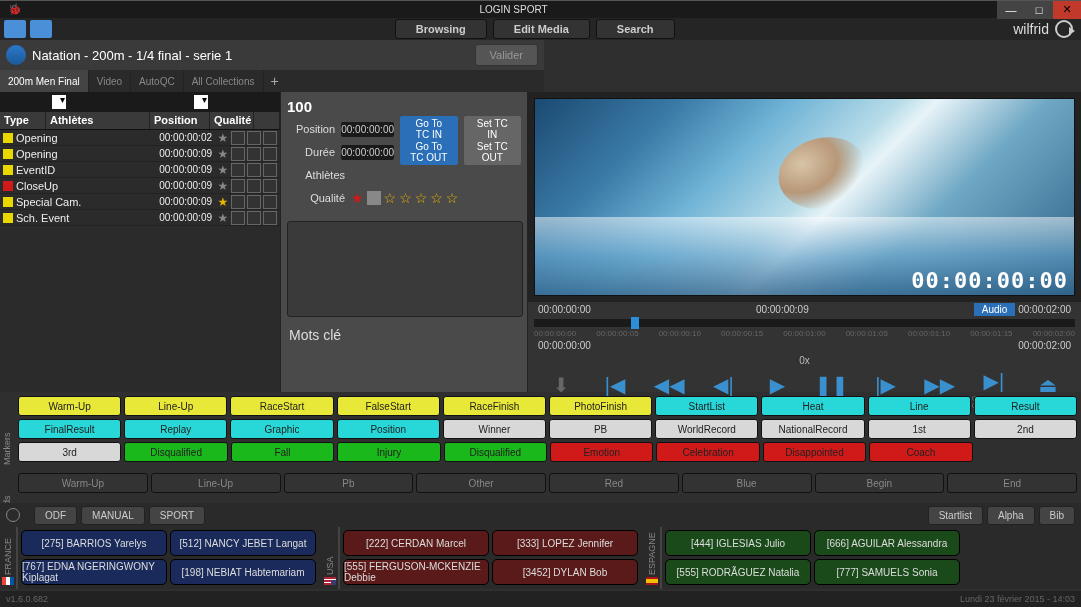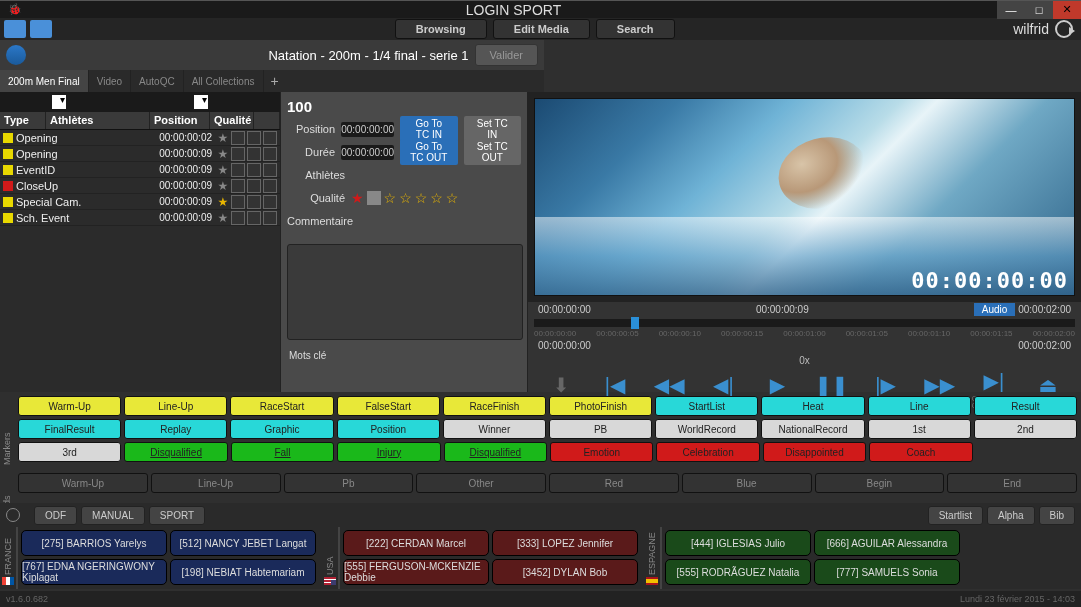--- a/index.html
+++ b/index.html
@@ -1,21 +1,21 @@
 <!DOCTYPE html>
 <html><head>
 <meta charset="utf-8">
 <style>
   * { box-sizing: border-box; margin: 0; padding: 0; font-family: Arial, sans-serif; }
   body { background: #2f2f2f; color: #ddd; font-size: 11px; width: 1081px; height: 607px; overflow: hidden; position: relative; }
   
   
   .titlebar { height: 18px; background: #1a1a1a; display: flex; align-items: center; border-top: 1px solid #555; }
   .titlebar .pad { width: 30px; display:flex; align-items:center; justify-content:center; }
-  .titlebar .title { flex:1; text-align: center; color: #ddd; font-size: 14px; }
+  .titlebar .title { flex:1; text-align: center; color: #ddd; font-size: 10px; }
   .titlebar .winbtns { display:flex; }
   .titlebar .winbtn { width: 28px; height: 18px; display:flex; align-items:center; justify-content:center; font-size:11px; color:#000; }
   .minbtn { background: #444; color:#fff !important; }
   .maxbtn { background: #444; color:#fff !important; }
   .closebtn { background: #c0392b; }
   
   
   .topbar { height: 22px; background: #252525; display:flex; align-items:center; }
   .topicons { display:flex; gap:4px; padding:0 4px; }
   .topicon { width: 22px; height:18px; background:#4a90d9; border-radius:2px; }
@@ -27,21 +27,21 @@
   
   
   .main { display:flex; height: 300px; }
   .left { width: 280px; background:#2b2b2b; display:flex; flex-direction:column; }
   .mid { width: 248px; background:#4a4a4a; border-left:1px solid #222; border-right:1px solid #222; }
   .right { flex:1; background:#222; display:flex; flex-direction:column; }
   
   
   .eventhdr { height: 30px; background:#3a3a3a; display:flex; align-items:center; padding:0 6px; gap:6px; }
   .swimico { width:20px; height:20px; background:linear-gradient(180deg,#2b78c8,#1a5a9a); border-radius:50%; }
-  .eventtitle { flex:1; text-align:right; color:#fff; font-size:13px; }
+  .eventtitle { flex:1; text-align:left; color:#fff; font-size:13px; }
   .valbtn { background:#555; border:1px solid #333; padding:4px 14px; border-radius:3px; color:#999; font-size:11px; }
   
   
   .lefttabs { height:22px; background:#2a2a2a; display:flex; align-items:stretch; gap:0; }
   .lefttab { padding:4px 8px; color:#888; border-right:1px solid #222; font-size:10px; display:flex; align-items:center; }
   .lefttab.active { background:#444; color:#fff; }
   .addtab { width:22px; display:flex; align-items:center; justify-content:center; font-size:14px; color:#aaa; }
   
   
   .filterrow { height:20px; background:#1a1a1a; display:flex; }
@@ -75,21 +75,21 @@
   .mlbl { width:58px; text-align:right; color:#ddd; font-size:11px; }
   .mtc { width:64px; background:#1a1a1a; text-align:center; font-size:10px; padding:2px 0; color:#ccc; border-radius:2px; }
   .mbtn { background:#2a6fb8; color:#fff; border:none; padding:2px 8px; font-size:10px; border-radius:2px; width:66px; }
   .mbtn.gray { background:#666; }
   .qualrow { display:flex; align-items:center; gap:3px; }
   .qstar { font-size:14px; }
   .qstar.r { color:#d01a1a; }
   .qstar.g { background:#888; width:14px; height:14px; display:inline-block; }
   .qstar.y { color:#e8b500; }
   .commentbox { width:236px; height:96px; background:#3a3a3a; border:1px solid #222; margin:4px 6px; border-radius:3px; }
-  .motlbl { padding:6px 8px; color:#ddd; font-size:10px; }
+  .motlbl { padding:6px 8px; color:#ddd; font-size:14px; }
   
   
   .player { flex:1; background:#000; position:relative; margin:6px; border:1px solid #111; }
   .swimmer { position:absolute; inset:0; background: linear-gradient(135deg,#1b4a72 0%, #3a7aa6 20%, #6fb3d6 35%, #b8dce8 50%, #e8f4f8 55%, #6fa8c4 70%, #2a5f85 100%); }
   .swimmer::before { content:''; position:absolute; top:20%; left:45%; width:90px; height:70px; background:radial-gradient(ellipse at 30% 30%, #d8c4a8 0%, #b89878 40%, transparent 70%); border-radius:50%; transform:rotate(-15deg); }
   .swimmer::after { content:''; position:absolute; bottom:0; left:0; right:0; height:40%; background:linear-gradient(180deg, rgba(255,255,255,0.5) 0%, rgba(100,160,200,0.6) 50%, rgba(50,100,140,0.8) 100%); }
   .bigtc { position:absolute; bottom:2px; right:6px; color:#fff; font-size:22px; font-family:monospace; font-weight:bold; letter-spacing:1px; }
   
   .playbar { height:90px; background:#333; padding:0 6px; }
   .tcrow { display:flex; justify-content:space-between; color:#ccc; font-size:10px; padding:2px 4px; }
@@ -105,21 +105,21 @@
   
   
   .markerswrap { display:flex; }
   .vlabel { writing-mode:vertical-rl; transform:rotate(180deg); color:#888; font-size:9px; padding:4px 2px; display:flex; align-items:center; }
   .markersgrid { flex:1; padding:4px; }
   .mrow2 { display:flex; gap:3px; margin-bottom:3px; }
   .mbtn2 { flex:1; height:20px; border-radius:3px; border:1px solid #111; font-size:10px; display:flex; align-items:center; justify-content:center; color:#222; }
   .mbtn2.yellow { background:#e8e838; }
   .mbtn2.cyan { background:#28d8d8; }
   .mbtn2.lgray { background:#d8d8d8; }
-  .mbtn2.green { background:#1ab81a;text-decoration:underline; }
+  .mbtn2.green { background:#1ab81a; }
   .mbtn2.red { background:#d01a1a; }
   
   .kwgrid { flex:1; padding:4px; }
   .kwrow { display:flex; gap:3px; margin-bottom:3px; }
   .kwbtn { flex:1; height:20px; border-radius:3px; border:1px solid #111; font-size:10px; display:flex; align-items:center; justify-content:center; background:#333; color:#888; }
   .kwspacer { flex:1; height:36px; }
   
   
   .bottombar { position:absolute; bottom:18px; left:0; right:0; height:86px; background:#2a2a2a; }
   .btbar { height:24px; display:flex; align-items:center; padding:0 6px; gap:4px; }
@@ -286,23 +286,20 @@
         <div class="qualrow">
           <span class="qstar r">★</span>
           <span class="qstar g"></span>
           <span class="qstar y">☆</span>
           <span class="qstar y">☆</span>
           <span class="qstar y">☆</span>
           <span class="qstar y">☆</span>
           <span class="qstar y">☆</span>
         </div>
       </div>
-      <div class="mrow">
-          <div class="mlbl" style="width:auto;text-align:left;">Commentaire</div>
-        </div>
     </div>
     <div class="commentbox"></div>
     <div class="motlbl">Mots clé</div>
   </div>
 
   <div class="right">
     <div class="player">
       <div class="swimmer"></div>
       <div class="bigtc">00:00:00:00</div>
     </div>

